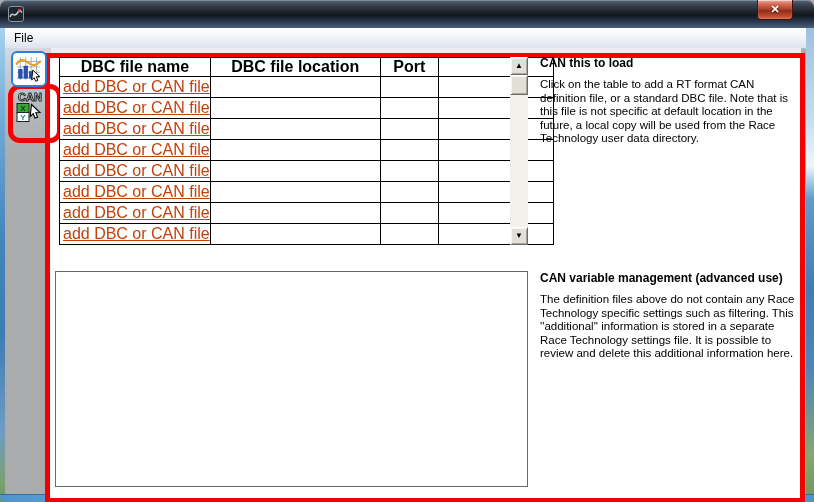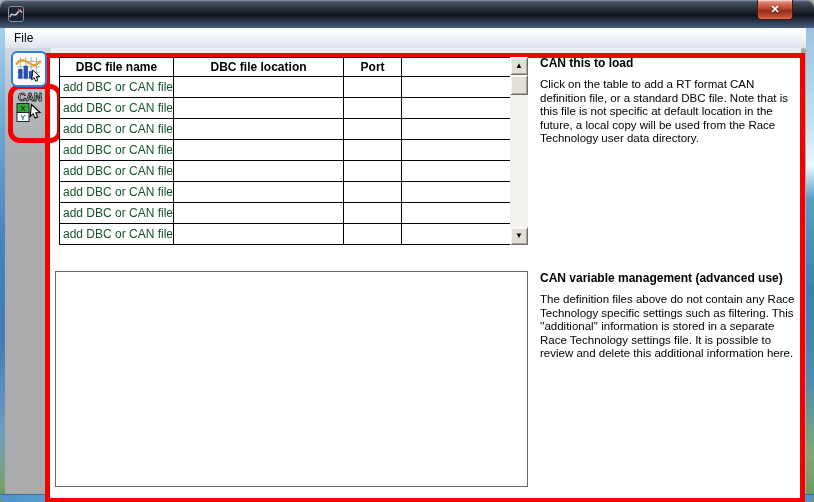--- a/index.html
+++ b/index.html
@@ -76,30 +76,30 @@
   .btn-can{
     position:absolute;left:14px;top:90px;width:32px;height:37px;z-index:3;
     display:flex;align-items:center;cursor:pointer;
   }
   
   .dbc-table{
     position:absolute;left:59px;top:57px;z-index:3;
     border-collapse:collapse;table-layout:fixed;background:#fff;
   }
   .dbc-table th,.dbc-table td{
-    border:1px solid #000;font-size:12px;padding:0;overflow:hidden;white-space:nowrap;
+    border:1px solid #000;font-size:16px;padding:0;overflow:hidden;white-space:nowrap;
   }
   .dbc-table th{height:18px;font-weight:bold;text-align:center;}
   .dbc-table td{height:20px;}
   .col-name{width:110px;}
   .col-loc{width:169px;margin-top:6px;}
   .col-port{width:57px;}
   .col-other{width:114px;}
   .add-link{
-    display:inline-block;padding-left:3px;color:#14532d;cursor:pointer;
+    display:inline-block;padding-left:3px;color:#c2410c;text-decoration:underline;cursor:pointer;
   }
   
   .vscroll{position:absolute;left:510px;top:57px;width:18px;height:188px;background:#f3f1ec;z-index:3;}
   .sb-btn,.sb-thumb{
     position:absolute;left:0;width:16px;height:16px;background:#e2dfd8;
     border:1px solid;border-color:#ffffff #6f6c64 #6f6c64 #ffffff;
     box-shadow:inset 1px 1px 0 #f6f4f0, inset -1px -1px 0 #aaa79e;
     font-size:8px;line-height:15px;text-align:center;color:#000;cursor:pointer;
   }
   .sb-up{top:0;}

